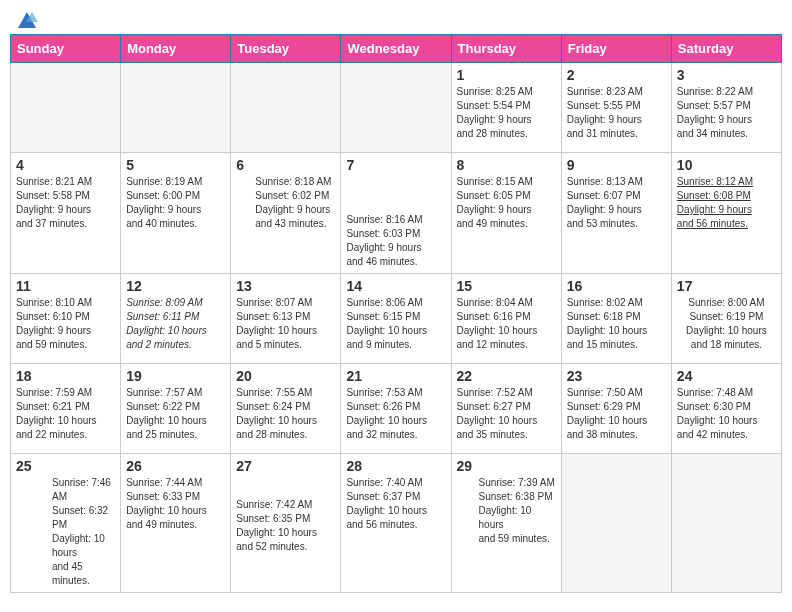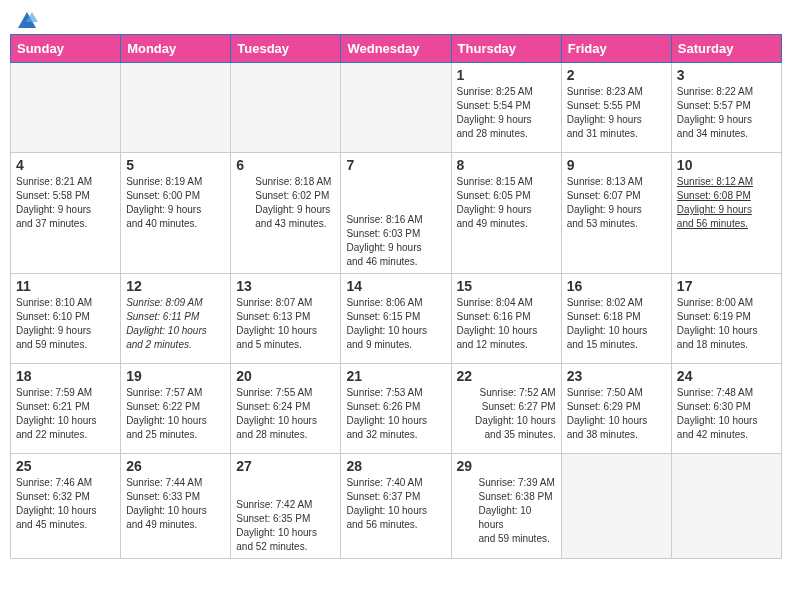--- a/index.html
+++ b/index.html
@@ -228,21 +228,21 @@
         </td>
         <td>
           <div class="day-num">16</div>
           <div class="day-info" style="white-space: pre-line;">Sunrise: 8:02 AM
 Sunset: 6:18 PM
 Daylight: 10 hours
 and 15 minutes.</div>
         </td>
         <td>
           <div class="day-num">17</div>
-          <div class="day-info" style="white-space: pre-line;">Sunrise: 8:00 AM
+          <div class="day-info" style="white-space: pre-line; text-align: center;">Sunrise: 8:00 AM
 Sunset: 6:19 PM
 Daylight: 10 hours
 and 18 minutes.</div>
         </td>
       </tr>
       <tr>
         <td>
           <div class="day-num">18</div>
           <div class="day-info" style="white-space: pre-line;">Sunrise: 7:59 AM
 Sunset: 6:21 PM
@@ -265,21 +265,21 @@
         </td>
         <td>
           <div class="day-num">21</div>
           <div class="day-info" style="white-space: pre-line;">Sunrise: 7:53 AM
 Sunset: 6:26 PM
 Daylight: 10 hours
 and 32 minutes.</div>
         </td>
         <td>
           <div class="day-num">22</div>
-          <div class="day-info" style="white-space: pre-line; text-align: right;">Sunrise: 7:52 AM
+          <div class="day-info" style="white-space: pre-line;">Sunrise: 7:52 AM
 Sunset: 6:27 PM
 Daylight: 10 hours
 and 35 minutes.</div>
         </td>
         <td>
           <div class="day-num">23</div>
           <div class="day-info" style="white-space: pre-line;">Sunrise: 7:50 AM
 Sunset: 6:29 PM
 Daylight: 10 hours
 and 38 minutes.</div>
@@ -288,21 +288,21 @@
           <div class="day-num">24</div>
           <div class="day-info" style="white-space: pre-line;">Sunrise: 7:48 AM
 Sunset: 6:30 PM
 Daylight: 10 hours
 and 42 minutes.</div>
         </td>
       </tr>
       <tr>
         <td>
           <div class="day-num">25</div>
-          <div class="day-info" style="white-space: pre-line;">Sunrise: 7:46 AM
+          <div class="day-info" style="white-space: pre-line; margin-left: 36px;">Sunrise: 7:46 AM
 Sunset: 6:32 PM
 Daylight: 10 hours
 and 45 minutes.</div>
         </td>
         <td>
           <div class="day-num">26</div>
           <div class="day-info" style="white-space: pre-line;">Sunrise: 7:44 AM
 Sunset: 6:33 PM
 Daylight: 10 hours
 and 49 minutes.</div>

